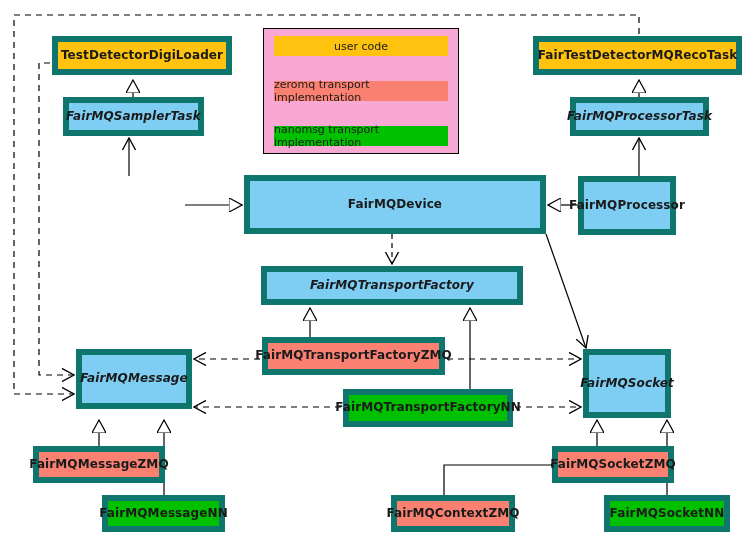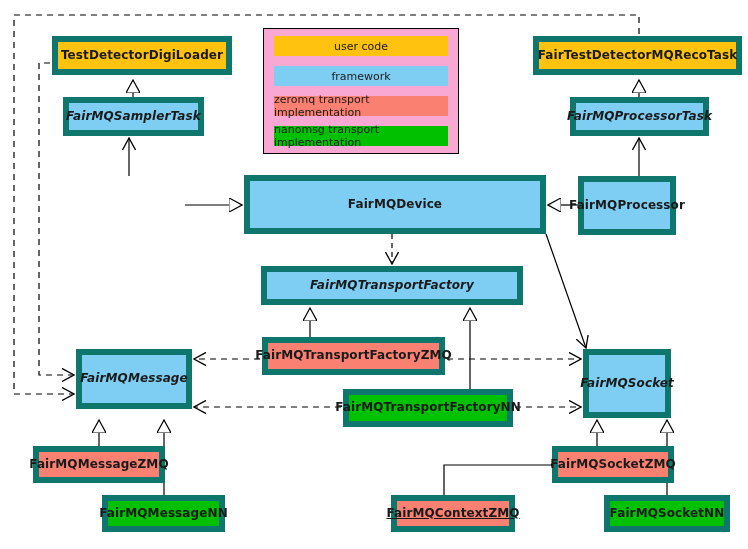--- a/index.html
+++ b/index.html
@@ -169,21 +169,20 @@
       <line x1="667" y1="495" x2="667" y2="420" stroke="#000000" stroke-width="1.2" marker-end="url(#hollow-tri)"></line>
     </g>
 
     <g>
       <polyline points="444,495 444,465 552,465" fill="none" stroke="#000000" stroke-width="1.2" marker-end="url(#solid-diamond)"></polyline>
     </g>
   </svg>
 
   <div id="legend-box">
     <div class="legend-row fill-user">user code</div>
-    <div class="legend-row fill-framework">framework</div>
     <div class="legend-row fill-zmq">zeromq transport implementation</div>
     <div class="legend-row fill-nn">nanomsg transport implementation</div>
   </div>
 
   <div class="node fill-user" style="left:52px;top:36px;width:180px;height:39px;">TestDetectorDigiLoader</div>
 
   <div class="node fill-user" style="left:533px;top:36px;width:209px;height:39px;">FairTestDetectorMQRecoTask</div>
 
   <div class="node fill-framework abstract" style="left:63px;top:97px;width:141px;height:39px;">FairMQSamplerTask</div>
 
@@ -203,17 +202,17 @@
   <div class="node fill-framework abstract" style="left:76px;top:349px;width:116px;height:60px;">FairMQMessage</div>
 
   <div class="node fill-framework abstract" style="left:583px;top:349px;width:88px;height:69px;">FairMQSocket</div>
 
   <div class="node fill-zmq" style="left:33px;top:446px;width:132px;height:37px;">FairMQMessageZMQ</div>
 
   <div class="node fill-nn" style="left:102px;top:495px;width:123px;height:37px;">FairMQMessageNN</div>
 
   <div class="node fill-zmq" style="left:552px;top:446px;width:122px;height:37px;">FairMQSocketZMQ</div>
 
-  <div class="node fill-zmq" style="left:391px;top:495px;width:124px;height:37px;text-decoration:underline;">FairMQContextZMQ</div>
+  <div class="node fill-zmq" style="left:391px;top:495px;width:124px;height:37px;">FairMQContextZMQ</div>
 
   <div class="node fill-nn" style="left:604px;top:495px;width:126px;height:37px;">FairMQSocketNN</div>
 
 </div>
 
 </body></html>

